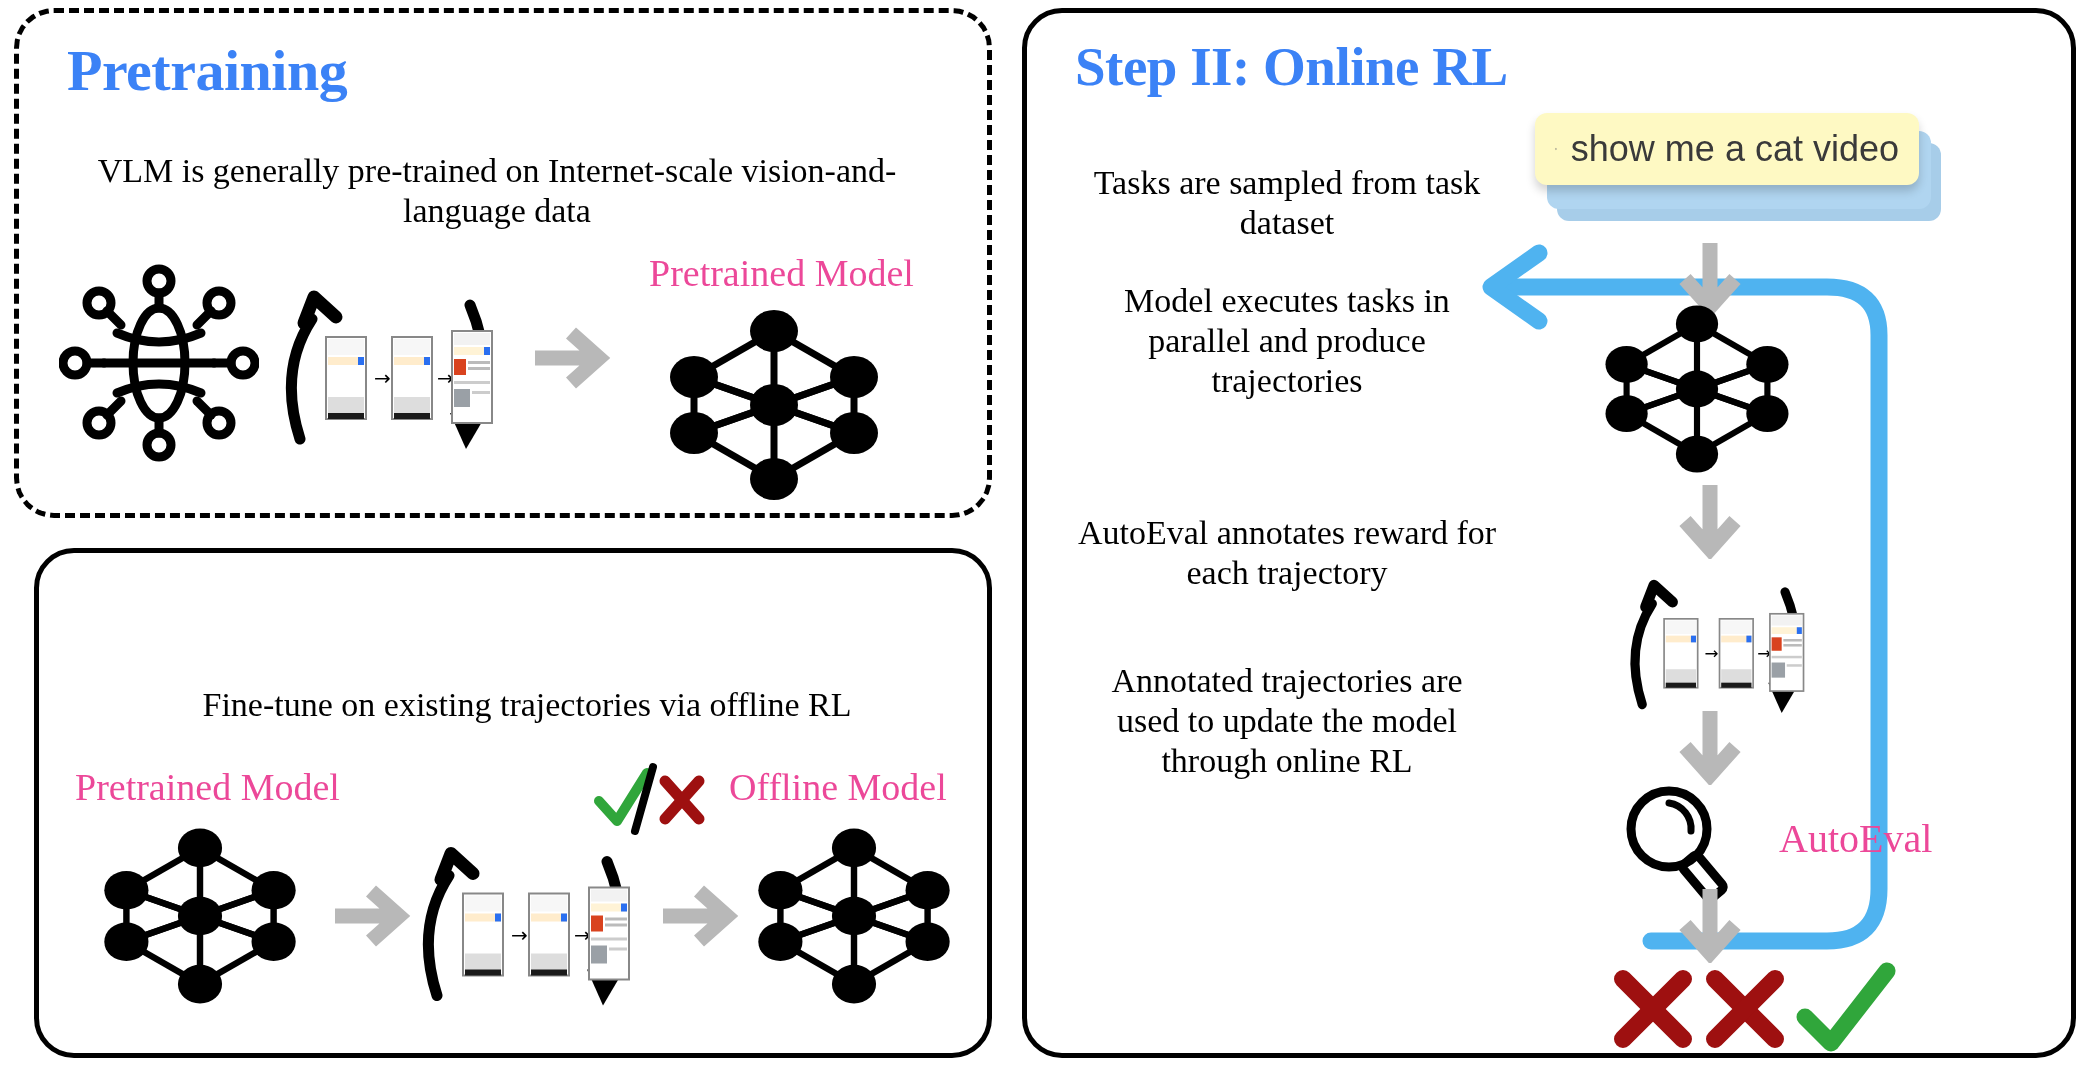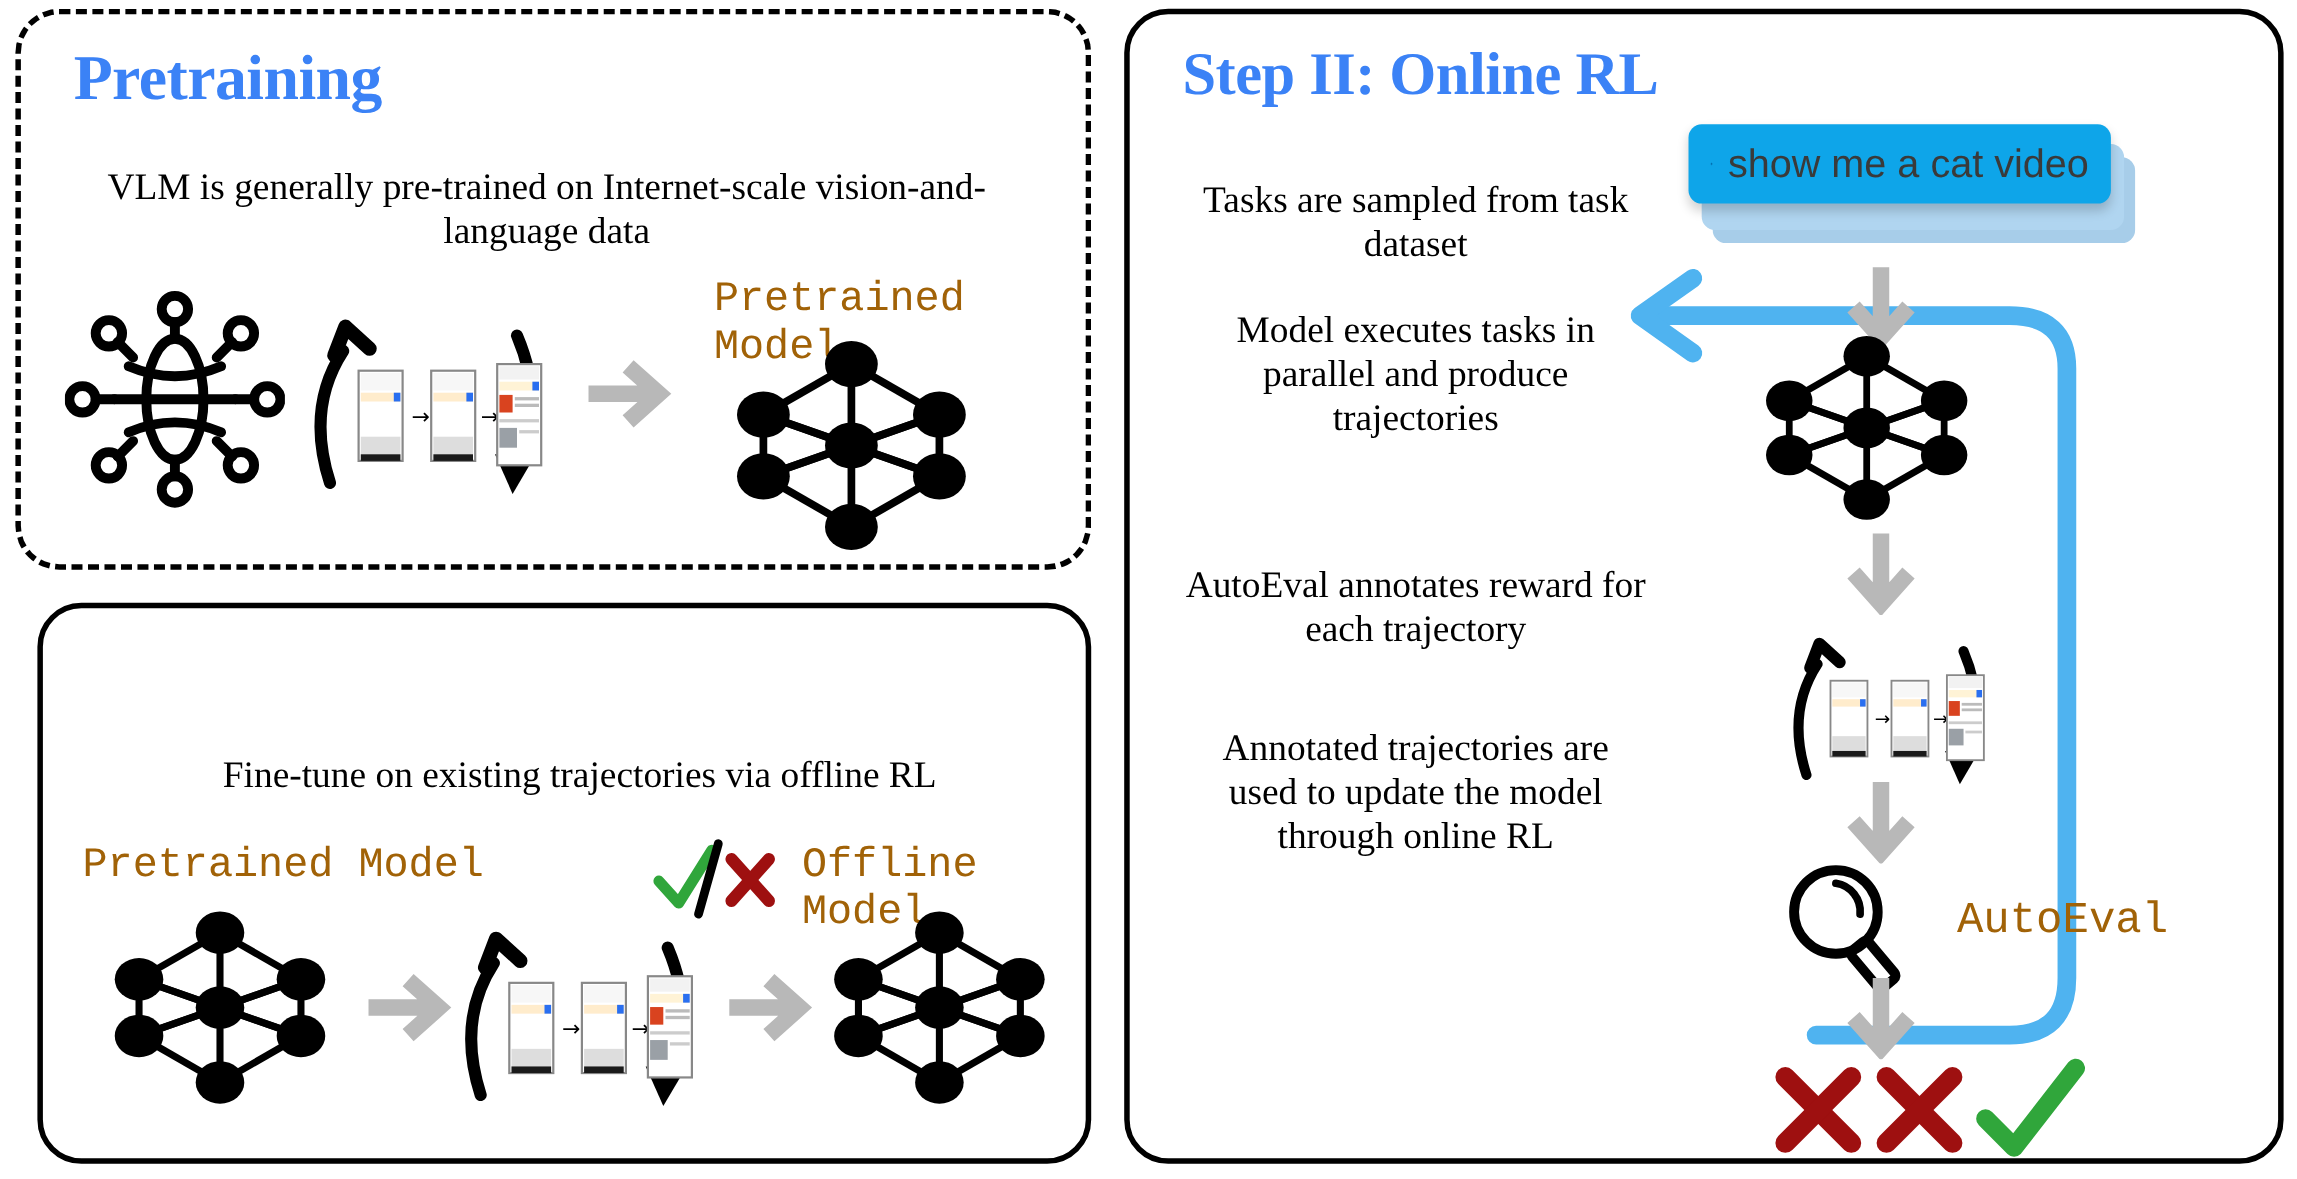--- a/index.html
+++ b/index.html
@@ -52,39 +52,39 @@
   #offline-desc { left: 48px; top: 132px; width: 880px; }
 
   .step2-text { position: absolute; width: 420px; }
   #s2-t1 { left: 50px;  top: 150px; }
   #s2-t2 { left: 50px;  top: 268px; }
   #s2-t3 { left: 50px;  top: 500px; }
   #s2-t4 { left: 50px;  top: 648px; }
 
   .sans-label {
     position: absolute;
-    font-family: Liberation Mono, monospace;
-    color: #a16207;
+    font-family: Liberation Serif, serif;
+    color: #ec4899;
     white-space: pre-line;
   }
 
   
   .g { position: absolute; }
 
   
   .task-stack { position: absolute; }
   .task-card {
     position: absolute;
     border-radius: 12px;
     background: #b9dcf7;
   }
   .task-card.back2 { background:#a7cde9; }
   .task-card.back1 { background:#b0d5f0; }
   .task-card.front {
-    background: #0ea5e9;
+    background: #fef9c3;
     display: flex;
     align-items: center;
     gap: 14px;
     padding: 0 20px;
     box-shadow: 0 6px 10px rgba(0,0,0,0.18);
     text-align: right;
   }
   .task-text {
     font-family: "Liberation Sans", "DejaVu Sans", sans-serif;
     font-size: 36px;

